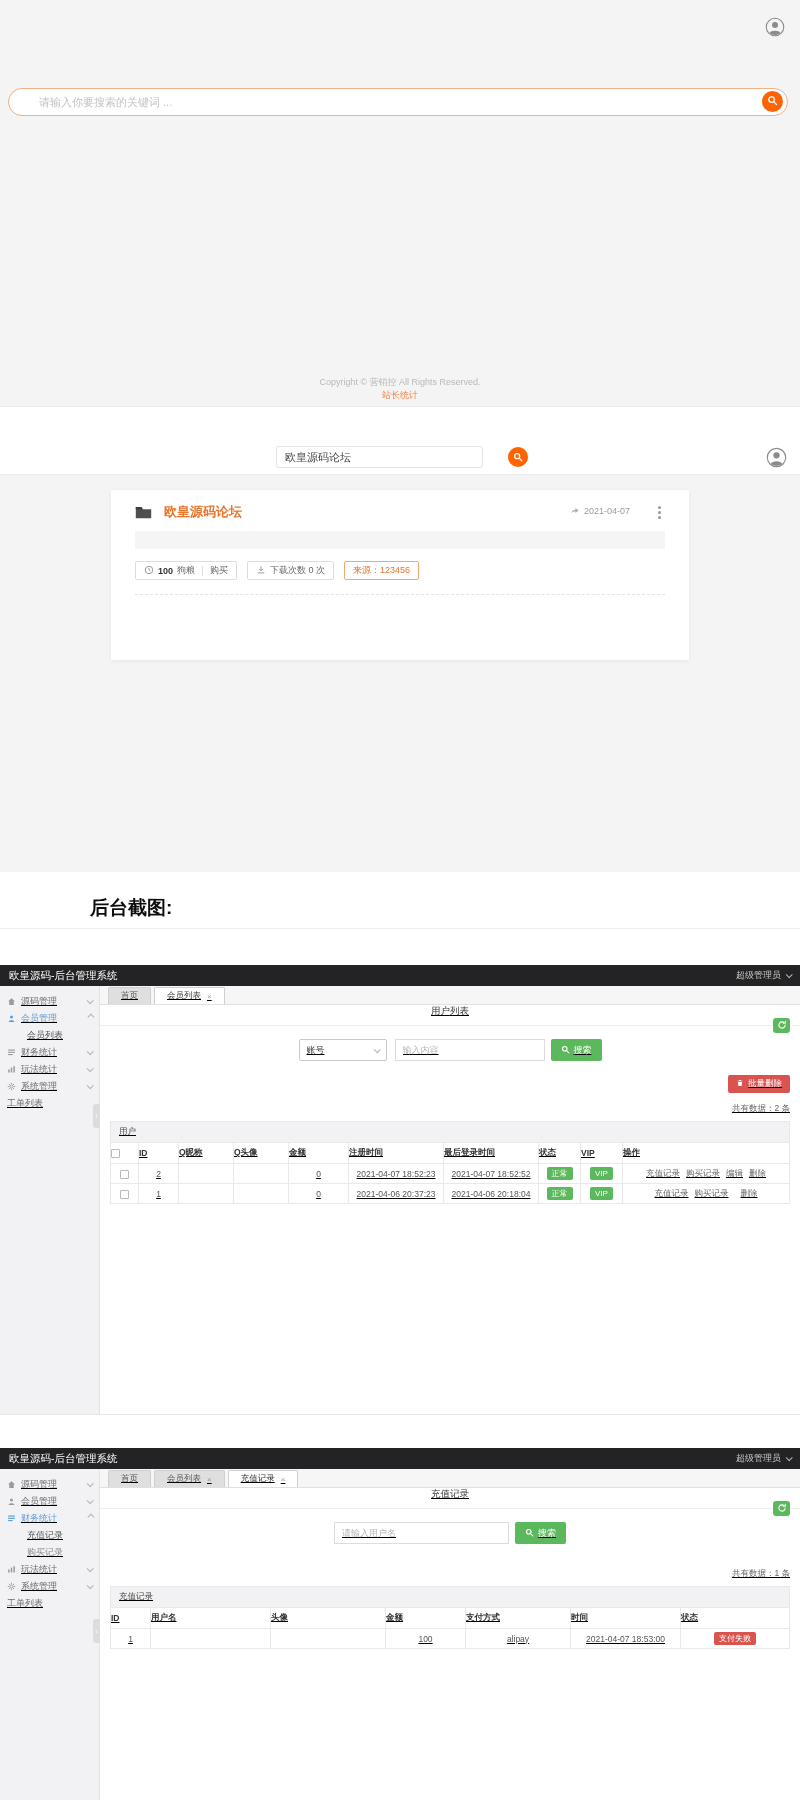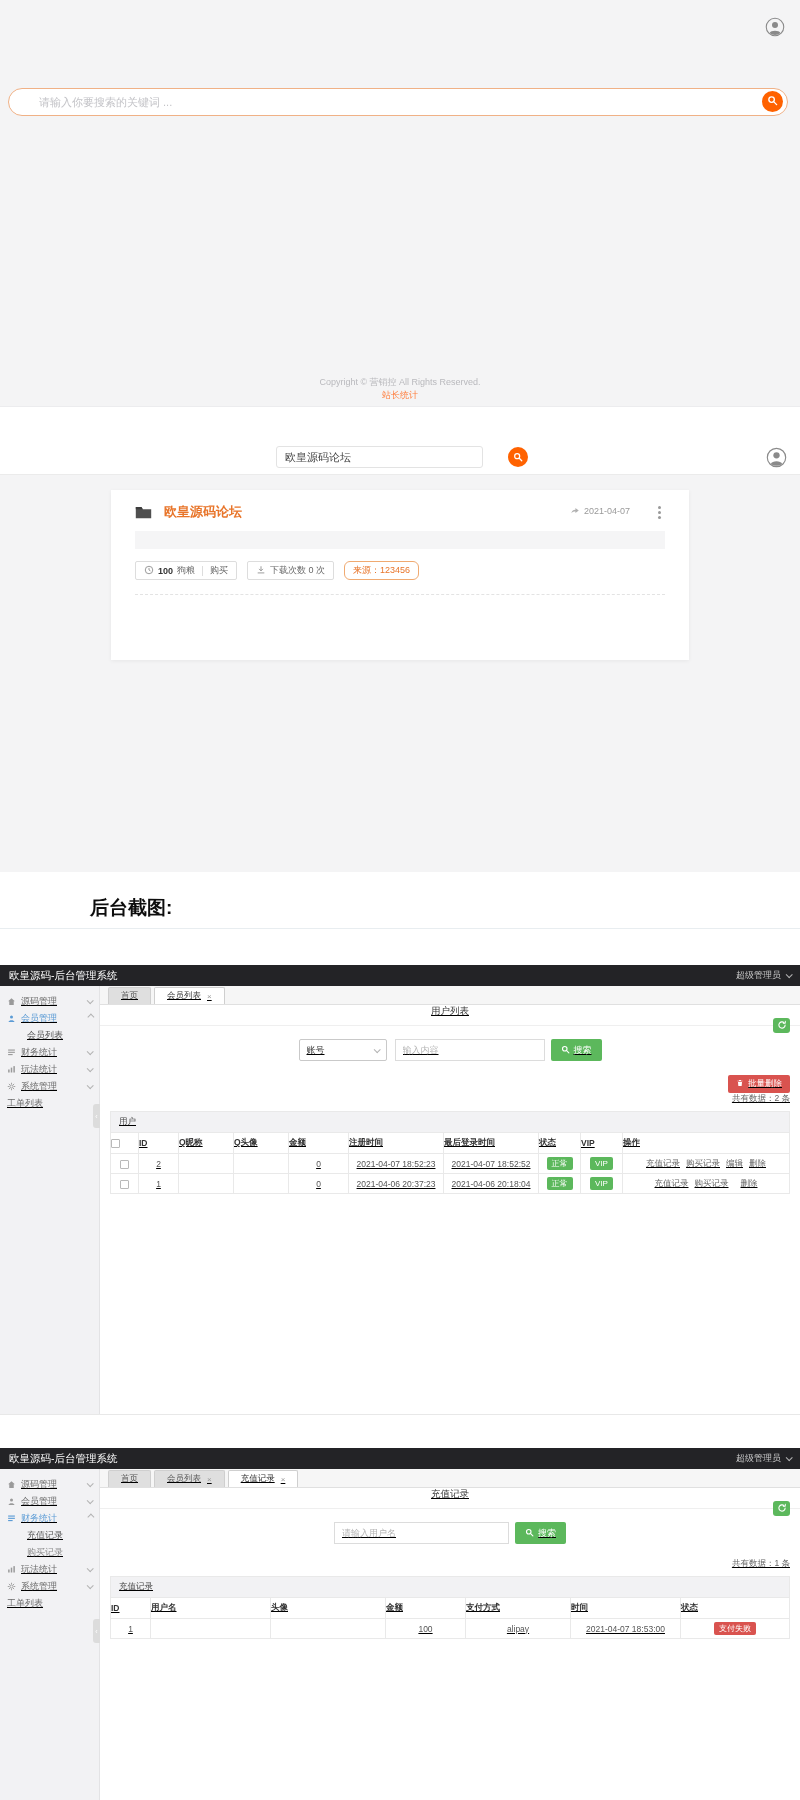--- a/index.html
+++ b/index.html
@@ -33,21 +33,21 @@
   .card-item { display:flex; align-items:center; padding:13px 24px 0; }
   .f-icon { width:17px; height:14px; flex:none; }
   .item-title { font-size:13px; font-weight:bold; color:#e8752a; margin-left:12px; cursor:pointer; }
   .item-meta { margin-left:auto; display:flex; align-items:flex-start; gap:4px; font-size:9px; color:#9a9a9a; }
   .vdots { width:3px; height:3px; background:#999; border-radius:50%; box-shadow:0 5px 0 #999,0 -5px 0 #999; margin-left:28px; margin-right:4px; cursor:pointer; }
   .desc-bar { margin:10px 24px 0; height:18px; background:#f5f5f6; }
   .tag-row { display:flex; align-items:center; gap:10px; padding:12px 24px 0; }
   .tag { display:inline-flex; align-items:center; gap:4px; border:1px solid #ddd; border-radius:2px; height:19px; padding:0 8px; font-size:9px; color:#666; background:#fff; }
   .tag b { color:#333; }
   .sep { width:1px; height:10px; background:#ddd; margin:0 3px; }
-  .tag-orange { border-color:#f0aa71; color:#e8752a;border-radius:6px; }
+  .tag-orange { border-color:#f0aa71; color:#e8752a; }
   .dash { margin:14px 24px 0; border-top:1px dashed #e3e3e3; }
 
   
   .backend-label { position:absolute; top:895px; left:90px; font-size:19px; font-weight:bold; color:#0d0d0d; }
   .label-rule { position:absolute; top:928px; left:0; width:800px; border-top:1px solid #e8edf0; }
 
   
   .admin { position:absolute; left:0; width:800px; background:#0f766e; }
   .admin1 { top:965px; height:450px; border-bottom:1px solid #e8e8e8; }
   .admin2 { top:1448px; height:352px; }
@@ -76,21 +76,21 @@
   .sel { width:88px; height:22px; border:1px solid #c9c9c9; border-radius:2px; background:#fff; display:flex; align-items:center; padding:0 7px; font-size:9px; color:#333; margin-right:8px; cursor:pointer; }
   .sel .cv { margin-left:auto; }
   .inp { height:22px; border:1px solid #dcdcdc; padding:0 7px; font-size:9px; color:#333; outline:none; background:#fff; }
   .inp::placeholder { color:#b5b5b5; }
   .w150 { width:150px; } .w175 { width:175px; }
   .btn-green { height:22px; background:#5cb85c; color:#fff; border:none; border-radius:2px; font-size:9px; padding:0 10px; display:inline-flex; align-items:center; gap:4px; margin-left:6px; cursor:pointer;text-align:center; }
   .twrap { margin:14px 10px 0; }
   .toolbar { display:flex; align-items:flex-end; justify-content:space-between;flex-direction:column; }
   .toolbar.right-only { justify-content:flex-end; }
   .btn-red { background:#d9534f; color:#fff; border:none; border-radius:2px; font-size:8.5px; padding:3px 8px; display:inline-flex; align-items:center; gap:4px; cursor:pointer; }
-  .total { font-size:8.5px; color:#666; }
+  .total { font-size:8.5px; color:#666;margin-top:10px; }
   .grouph { margin-top:6px; background:#f2f2f4; border:1px solid #e9e9e9; border-bottom:none; font-size:8.5px; color:#444; padding:4px 8px; }
   .tbl { width:100%; border-collapse:collapse; table-layout:fixed; font-size:8.5px; color:#555; }
   .tbl th { border:1px solid #e9e9e9; height:21px; background:#fff; font-weight:bold; color:#333; text-align:left; }
   .tbl td { border:1px solid #e9e9e9; height:20px; text-align:center; background:#fff; }
   .th-red { color:#e23c3c; }
   .badge { display:inline-block; padding:1px 5px; border-radius:2px; font-size:8px; color:#fff; line-height:11px; }
   .bg-green { background:#5cb85c; }
   .bg-red { background:#d9534f; }
   .op { color:#666; margin:0 3px; cursor:pointer; white-space:nowrap; }
   .cb { display:inline-block; width:9px; height:9px; border:1px solid #b9b9b9; border-radius:1px; background:#fff; vertical-align:middle; cursor:pointer; }

